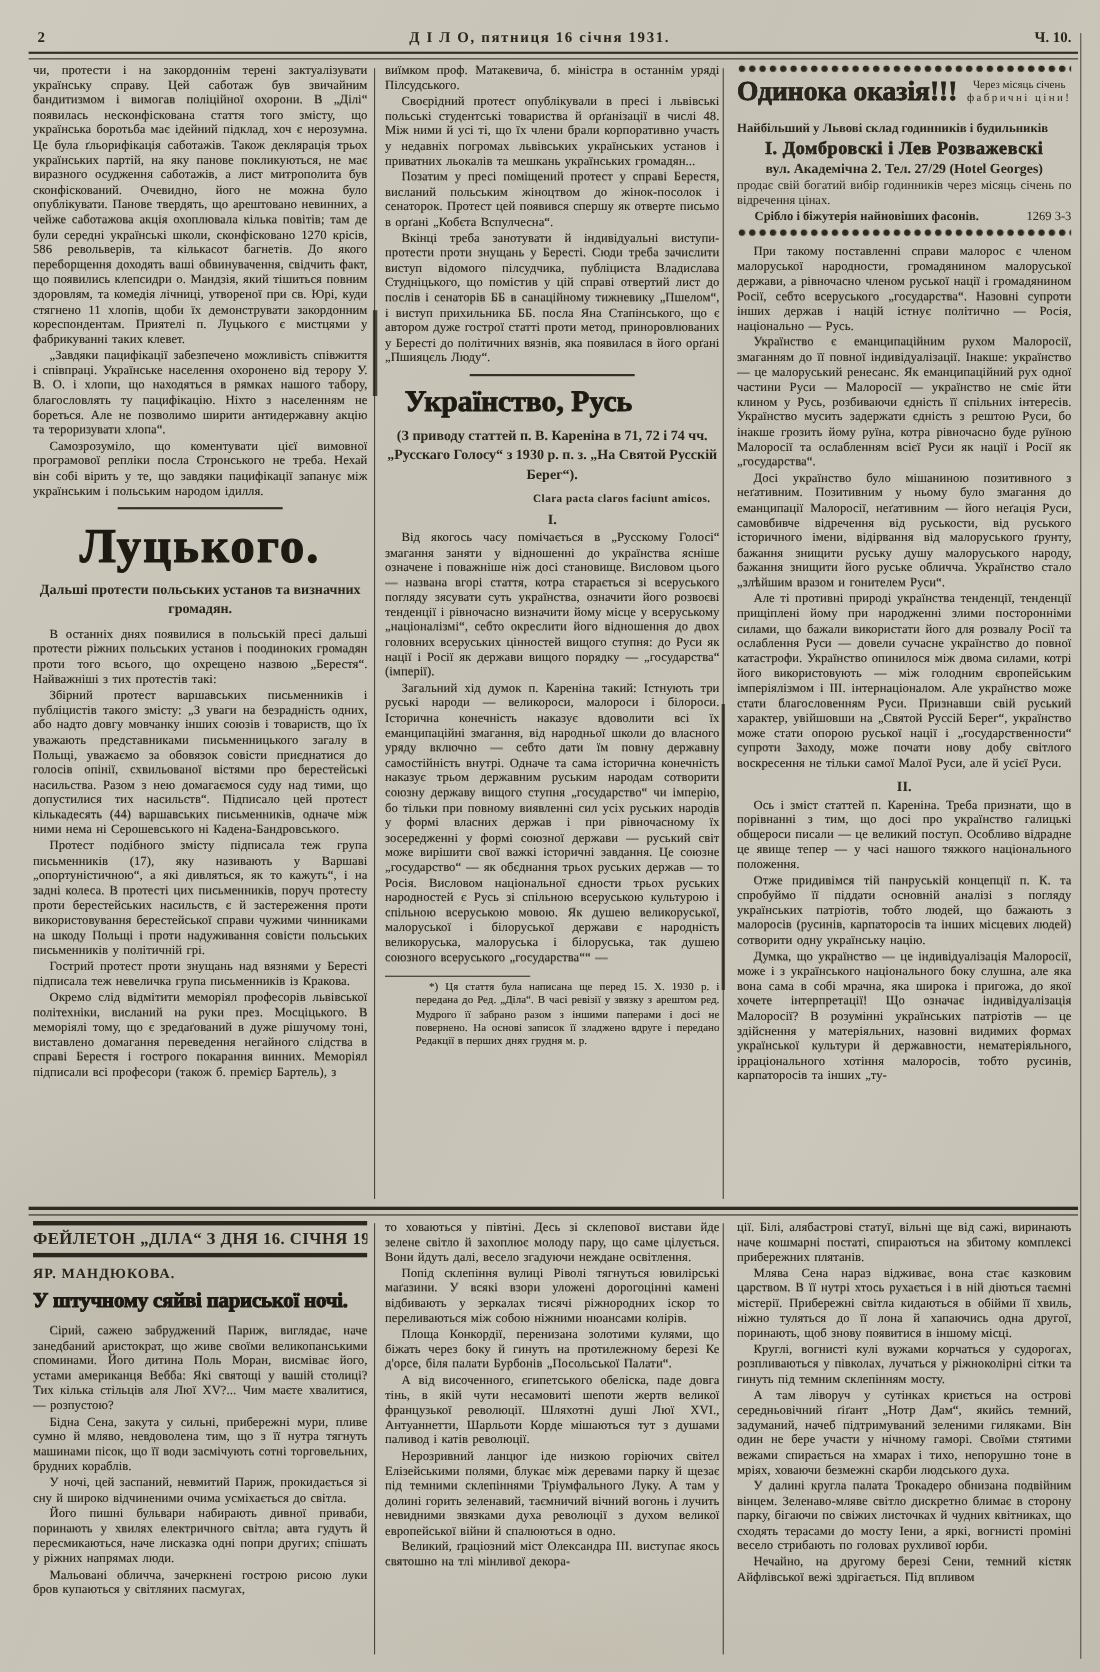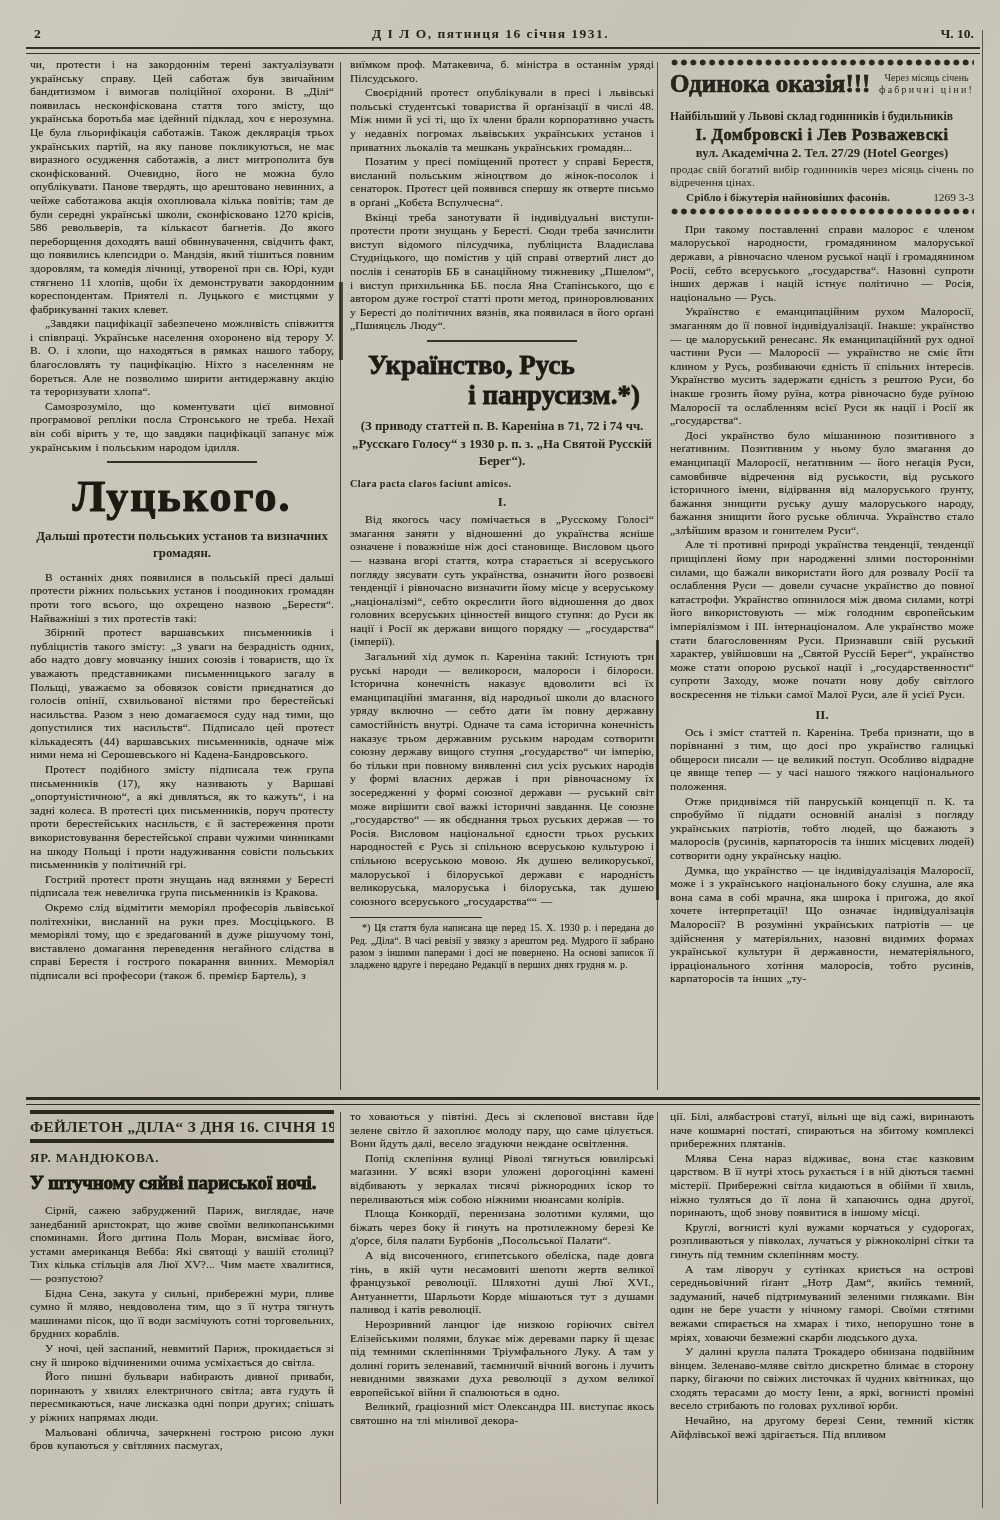--- a/index.html
+++ b/index.html
@@ -57,24 +57,24 @@
 
   
   .h-beresta {
     font-size:44px; font-weight:bold; text-align:center; letter-spacing:2px;
     margin:2px 0 6px; color:#1c1a13; -webkit-text-stroke:1.1px #1c1a13;
   }
   .subhead { font-weight:bold; font-size:12.8px; text-align:center; line-height:1.35; margin:0 2px 8px; }
   .h-ukr { color:#1c1a13; font-weight:bold; -webkit-text-stroke:0.8px #1c1a13; line-height:1.12; margin:4px 0 8px; }
   .h-ukr .l1 { font-size:27px; padding-left:18px; }
   .h-ukr .l2 { font-size:27px; text-align:right; padding-right:14px; }
-  .motto { text-align:left; font-weight:bold; font-size:10.2px; margin:2px 8px 4px 0; letter-spacing:.4px; }
+  .motto { text-align:right; font-weight:bold; font-size:10.2px; margin:2px 8px 4px 0; letter-spacing:.4px; }
   .secmark { text-align:center; font-weight:bold; font-size:13px; margin:5px 0 3px; }
   .fn-rule { width:132px; border-top:1.2px solid #343028; margin:9px 0 4px; }
-  .col p.footnote { font-size:9.8px; line-height:12.2px; text-indent:12px; word-spacing:.5px; }
+  .col p.footnote { font-size:9.8px; line-height:12.2px; text-indent:12px; word-spacing:.5px;margin-left:28px; }
 
   
   .ad { margin-bottom:7px; }
   .dots {
     height:9px; margin:0 0 3px;
     background-image:radial-gradient(circle at 4.5px 4.5px,#2c2920 2.6px,transparent 3.3px);
     background-size:9.4px 9px; background-repeat:repeat-x;
   }
   .dots.bot { margin:4px 0 6px; }
   .ad-head { display:flex; justify-content:space-between; align-items:center; }
@@ -126,21 +126,20 @@
     </div>
 
     <div class="col">
       <p class="cont">виїмком проф. Матакевича, б. міністра в останнім уряді Пілсудського.</p>
       <p>Своєрідний протест опублікували в пресі і львівські польські студентські товариства й орґанізації в числі 48. Між ними й усі ті, що їх члени брали корпоративно участь у недавніх погромах львівських українських установ і приватних льокалів та мешкань українських громадян...</p>
       <p>Позатим у пресі поміщений протест у справі Берестя, висланий польським жіноцтвом до жінок-посолок і сенаторок. Протест цей появився спершу як отверте письмо в орґані „Кобєта Вспулчесна“.</p>
       <p>Вкінці треба занотувати й індивідуальні виступи-протести проти знущань у Бересті. Сюди треба зачислити виступ відомого пілсудчика, публіциста Владислава Студніцького, що помістив у цій справі отвертий лист до послів і сенаторів ББ в санаційному тижневику „Пшелом“, і виступ прихильника ББ. посла Яна Стапінського, що є автором дуже гострої статті проти метод, приноровлюваних у Бересті до політичних вязнів, яка появилася в його орґані „Пшияцєль Люду“.</p>
       <div class="divider"></div>
       <div class="h-ukr">
         <div class="l1">Українство, Русь</div>
-        <div class="l2">і панрусизм.*)</div>
       </div>
       <div class="subhead">(З приводу статтей п. В. Кареніна в 71, 72 і 74 чч. „Русскаго Голосу“ з 1930 р. п. з. „На Святой Русскій Берег“).</div>
       <div class="motto">Clara pacta claros faciunt amicos.</div>
       <div class="secmark">I.</div>
       <p>Від якогось часу помічається в „Русскому Голосі“ змагання заняти у відношенні до українства ясніше означене і поважніше ніж досі становище. Висловом цього — названа вгорі стаття, котра старається зі всеруського погляду зясувати суть українства, означити його розвоєві тенденції і рівночасно визначити йому місце у всеруському „націоналізмі“, себто окреслити його відношення до двох головних всеруських цінностей вищого ступня: до Руси як нації і Росії як держави вищого порядку — „государства“ (імперії).</p>
       <p>Загальний хід думок п. Кареніна такий: Істнують три руські народи — великороси, малороси і білороси. Історична конечність наказує вдоволити всі їх еманципаційні змагання, від народньої школи до власного уряду включно — себто дати їм повну державну самостійність внутрі. Одначе та сама історична конечність наказує трьом державним руським народам сотворити союзну державу вищого ступня „государство“ чи імперію, бо тільки при повному виявленні сил усіх руських народів у формі власних держав і при рівночасному їх зосередженні у формі союзної держави — руський світ може вирішити свої важкі історичні завдання. Це союзне „государство“ — як обєднання трьох руських держав — то Росія. Висловом національної єдности трьох руських народностей є Русь зі спільною всеруською культурою і спільною всеруською мовою. Як душею великоруської, малоруської і білоруської держави є народність великоруська, малоруська і білоруська, так душею союзного всеруського „государства““ —</p>
       <div class="fn-rule"></div>
       <p class="footnote cont">*) Ця стаття була написана ще перед 15. X. 1930 р. і передана до Ред. „Діла“. В часі ревізії у звязку з арештом ред. Мудрого її забрано разом з іншими паперами і досі не повернено. На основі записок її зладжено вдруге і передано Редакції в перших днях грудня м. р.</p>
     </div>
 

